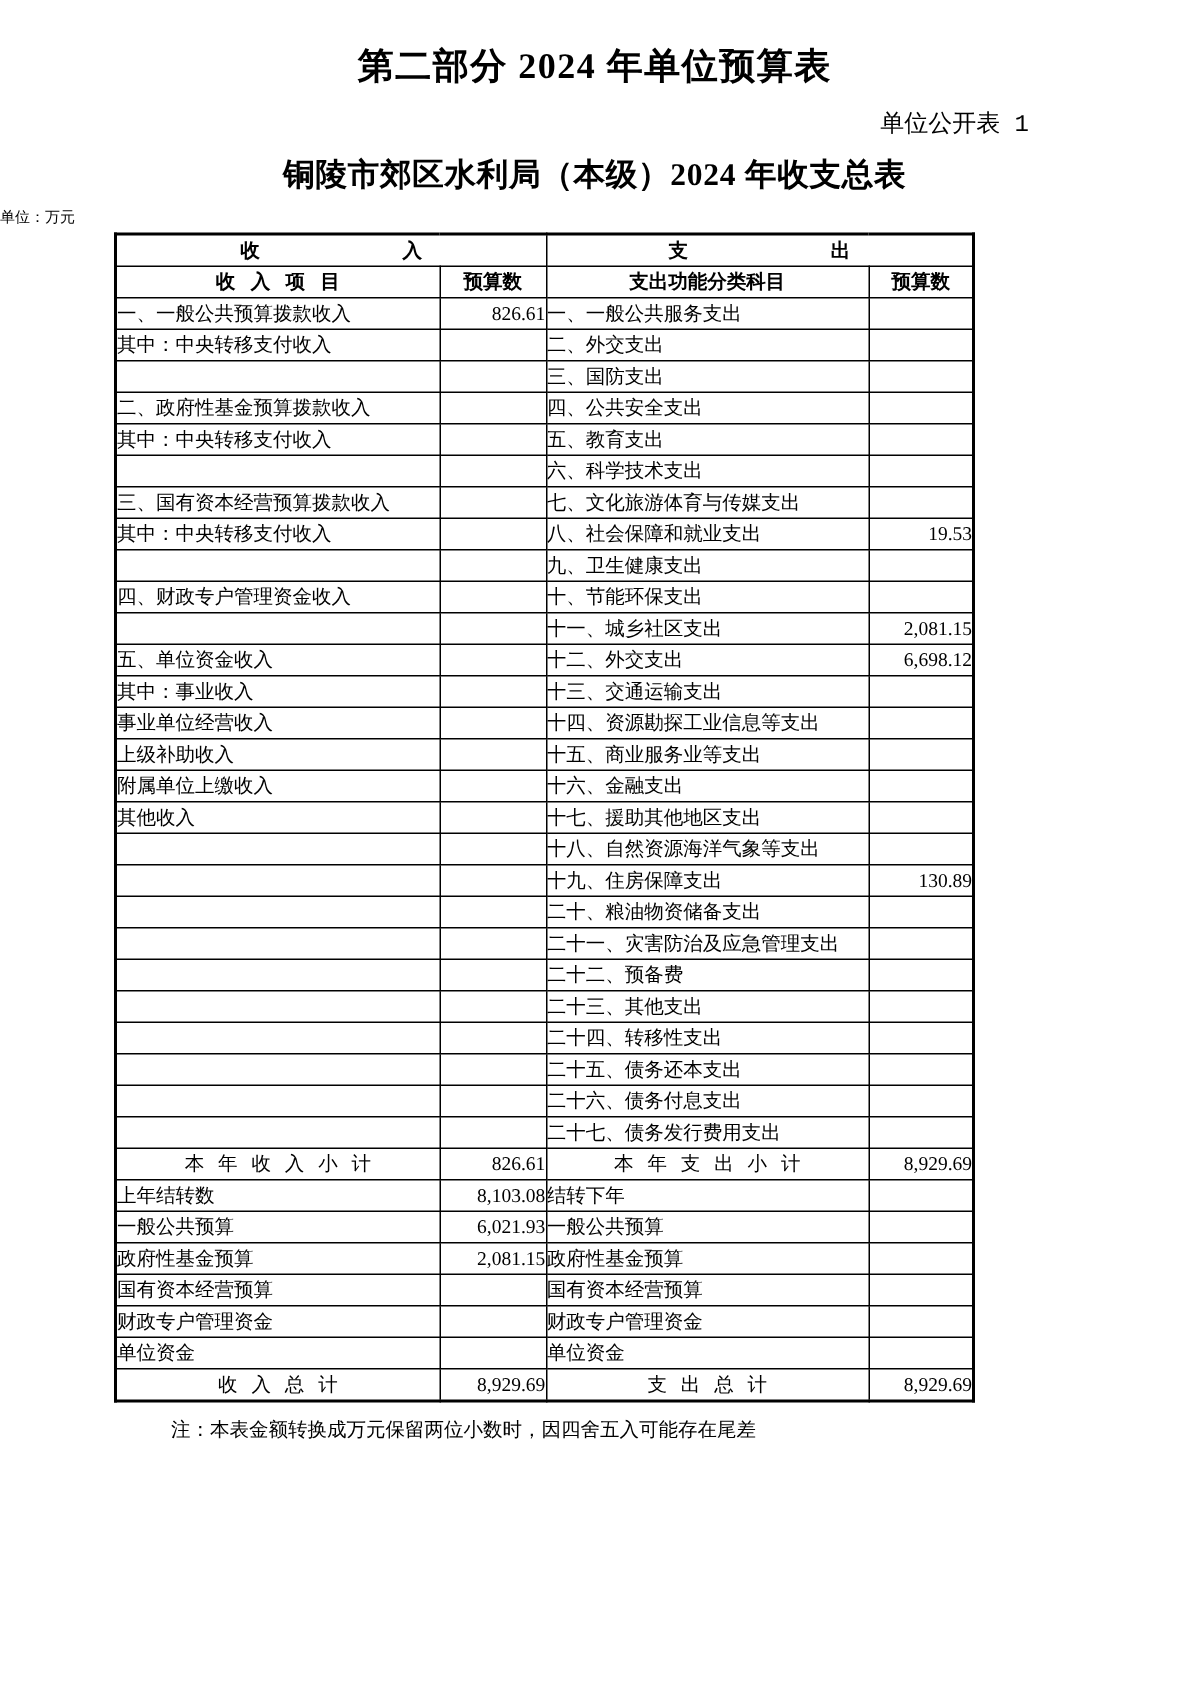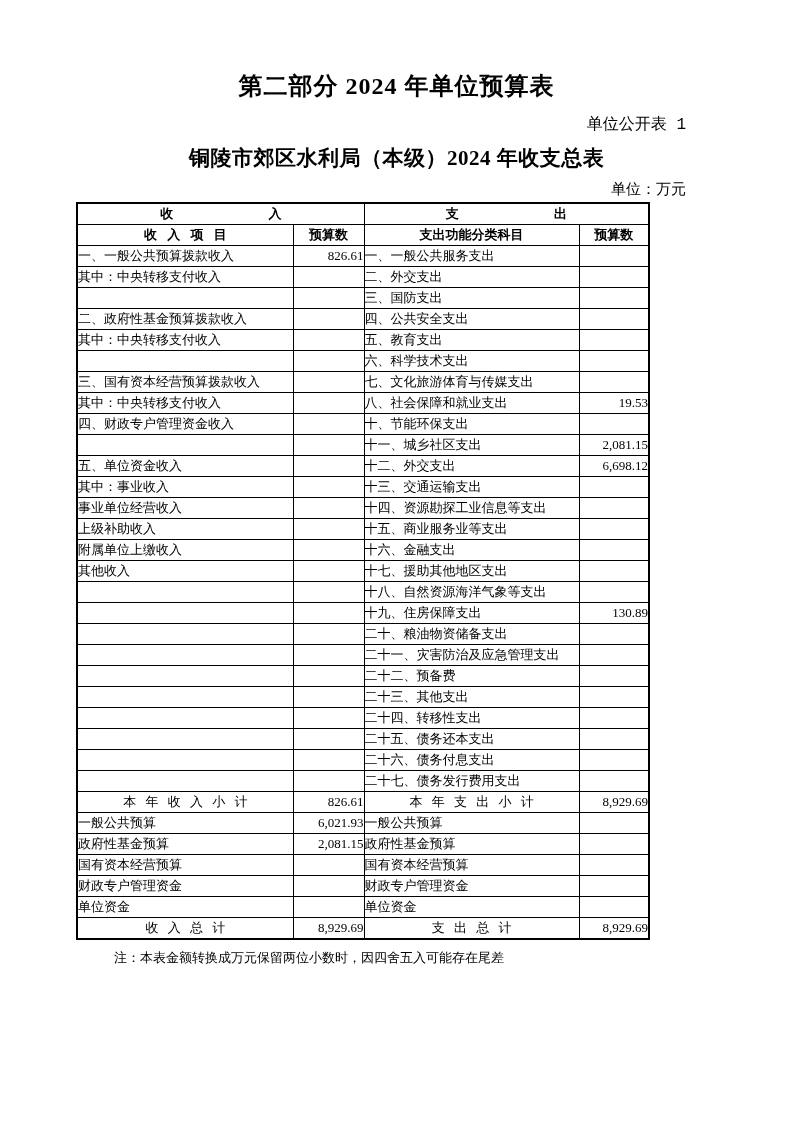--- a/index.html
+++ b/index.html
@@ -2,32 +2,32 @@
 <html><head>
 <meta charset="utf-8">
 <style>
   html,body{margin:0;padding:0;background:#ffffff;}
   .page{
     position:relative;width:793px;height:1122px;background:#fff;
     font-family:"Liberation Serif","DejaVu Serif",serif;color:#000;
     overflow:hidden;
   }
   .part-title{
-    margin:0;padding-top:70px;text-align:center;
+    margin:0;padding-top:28px;text-align:center;
     font-size:24px;font-weight:bold;letter-spacing:1px;
   }
   .table-label{
     text-align:right;padding:12px 107px 0 0;font-size:16px;font-family:Liberation Mono, monospace;
   }
   .table-title{
     margin:0;padding-top:9px;text-align:center;
     font-size:21px;font-weight:bold;letter-spacing:0.5px;
   }
   .unit-label{
-    text-align:right;padding:8px 107px 3px 0;font-size:15px;
+    padding:8px 107px 3px 0;font-size:10px;
   }
   table.budget{
     border-collapse:collapse;table-layout:fixed;
     margin-left:76px;width:572px;
     border:2px solid #000;
   }
   table.budget th,table.budget td{
     border:1px solid #000;
     font-size:13px;font-weight:normal;
     height:20px;line-height:20px;
@@ -122,20 +122,26 @@
           <td class="item">七、文化旅游体育与传媒支出</td>
           <td class="val"></td>
         </tr>
         <tr>
           <td class="item ind1">其中：中央转移支付收入</td>
           <td class="val"></td>
           <td class="item">八、社会保障和就业支出</td>
           <td class="val">19.53</td>
         </tr>
         <tr>
+          <td class="item"></td>
+          <td class="val"></td>
+          <td class="item">九、卫生健康支出</td>
+          <td class="val"></td>
+        </tr>
+        <tr>
           <td class="item">四、财政专户管理资金收入</td>
           <td class="val"></td>
           <td class="item">十、节能环保支出</td>
           <td class="val"></td>
         </tr>
         <tr>
           <td class="item"></td>
           <td class="val"></td>
           <td class="item">十一、城乡社区支出</td>
           <td class="val">2,081.15</td>
@@ -236,20 +242,26 @@
           <td class="item">二十七、债务发行费用支出</td>
           <td class="val"></td>
         </tr>
         <tr>
           <td class="item center spaced">本 年 收 入 小 计</td>
           <td class="val">826.61</td>
           <td class="item center spaced">本 年 支 出 小 计</td>
           <td class="val">8,929.69</td>
         </tr>
         <tr>
+          <td class="item">上年结转数</td>
+          <td class="val">8,103.08</td>
+          <td class="item">结转下年</td>
+          <td class="val"></td>
+        </tr>
+        <tr>
           <td class="item ind1">一般公共预算</td>
           <td class="val">6,021.93</td>
           <td class="item ind2">一般公共预算</td>
           <td class="val"></td>
         </tr>
         <tr>
           <td class="item ind1">政府性基金预算</td>
           <td class="val">2,081.15</td>
           <td class="item ind2">政府性基金预算</td>
           <td class="val"></td>

